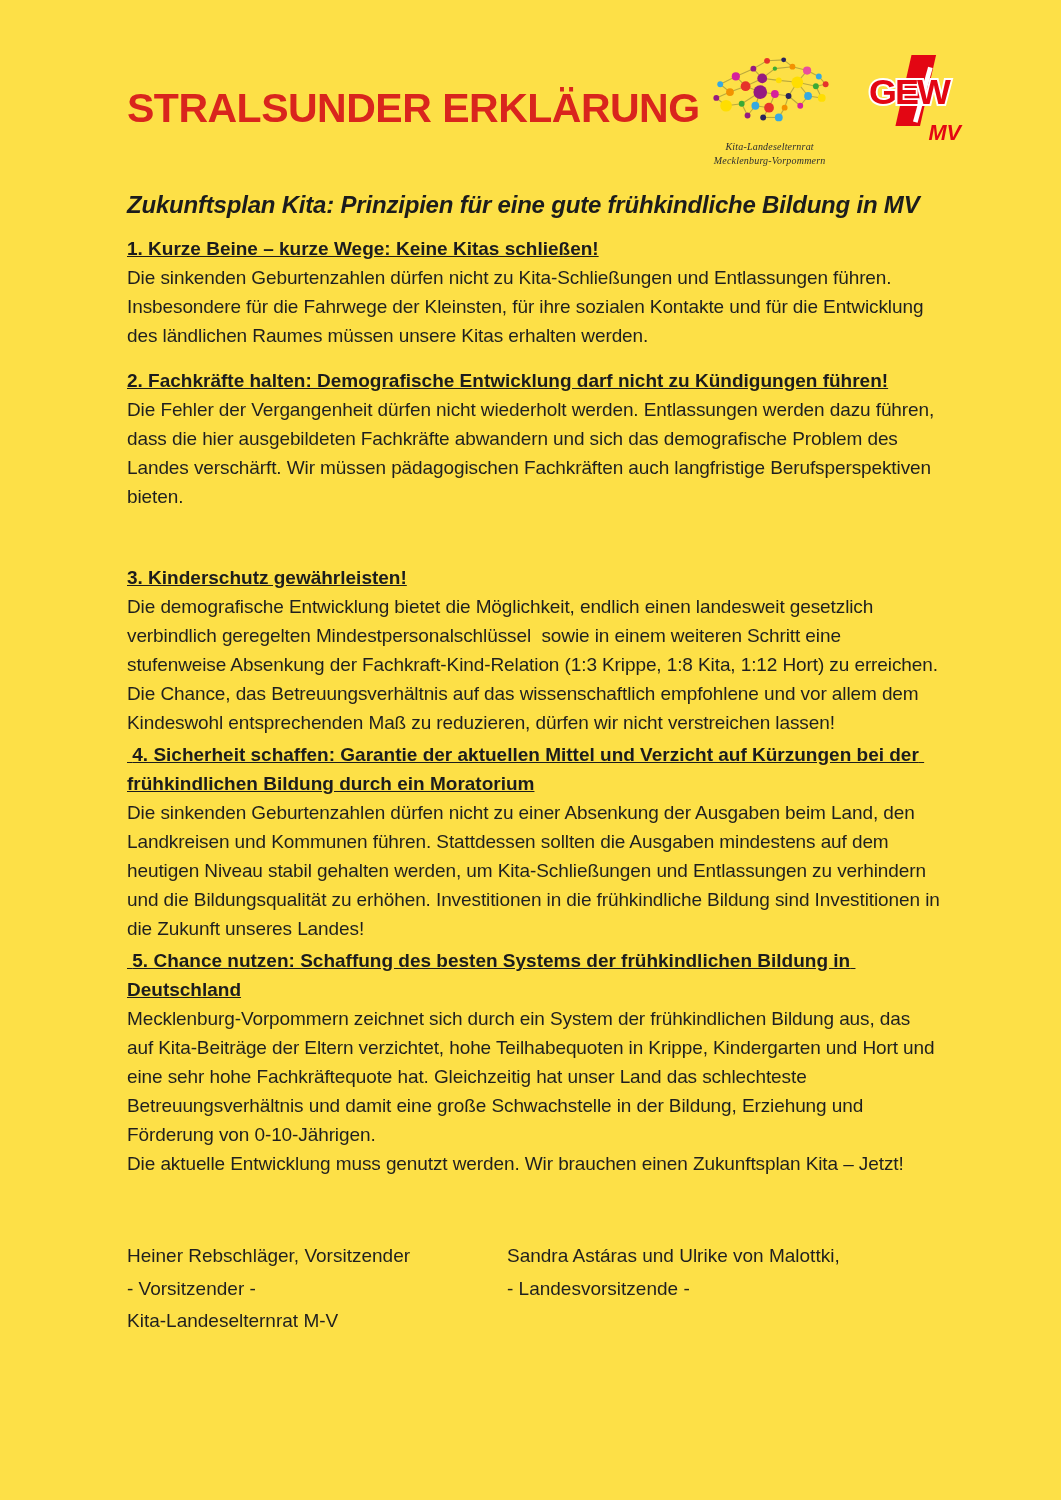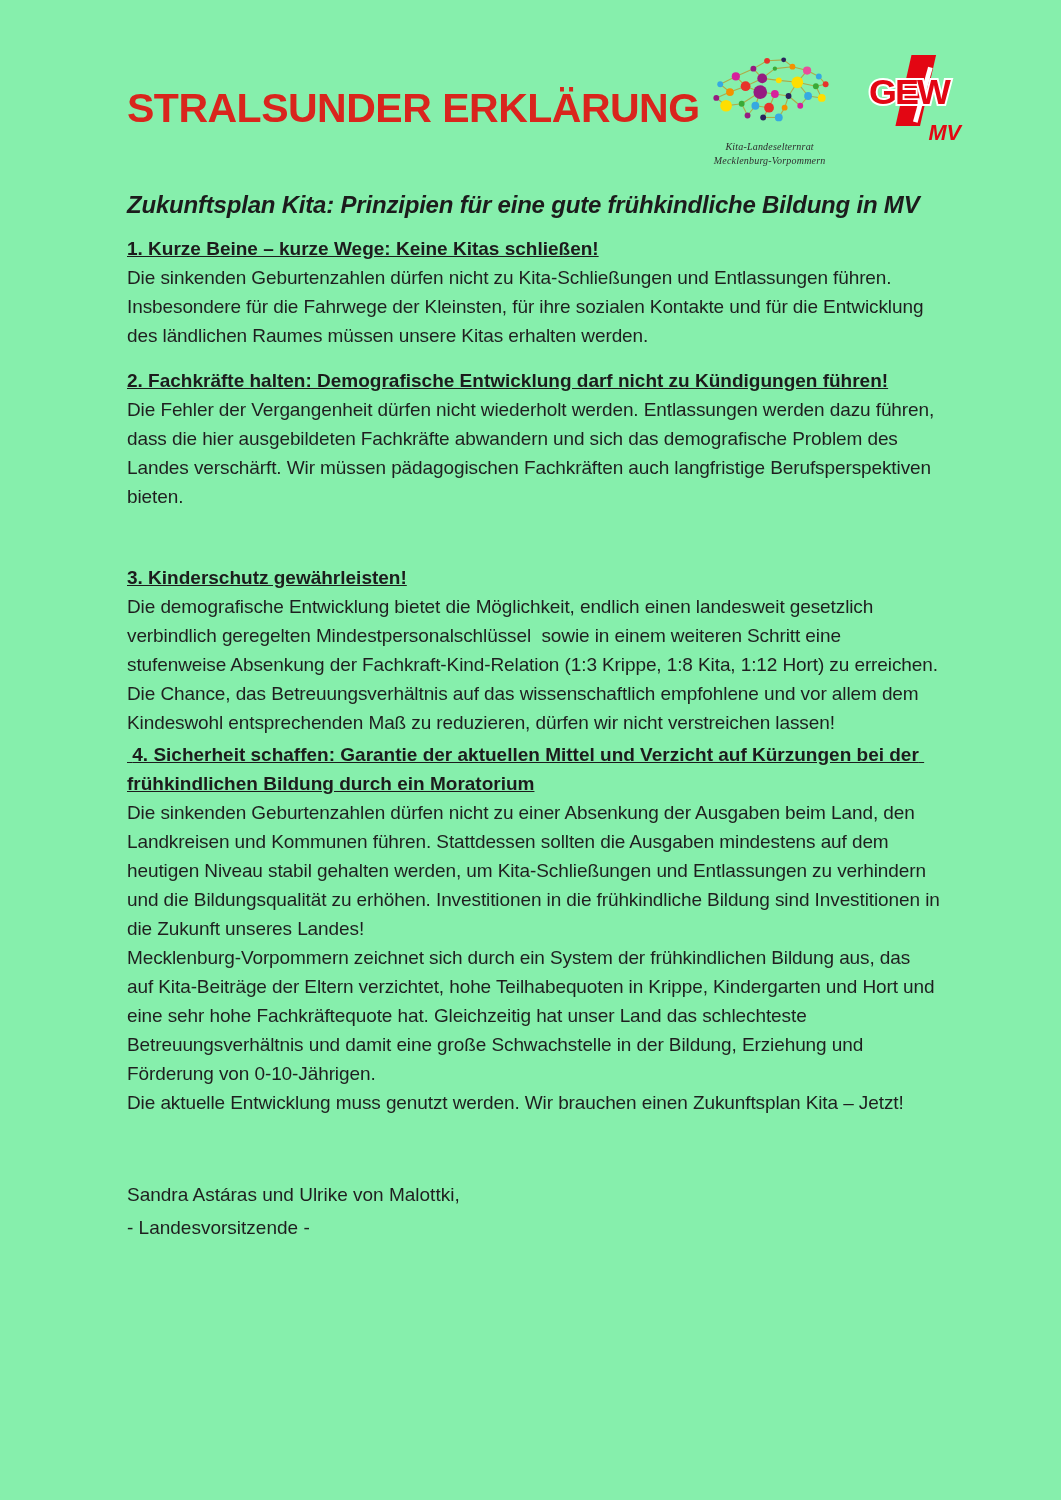--- a/index.html
+++ b/index.html
@@ -1,20 +1,20 @@
 <!DOCTYPE html>
 <html lang="de"><head>
 <meta charset="utf-8">
 <style>
   html,body{margin:0;padding:0;background:#ffffff;}
   .page{
     position:relative;
     width:1061px;height:1500px;
     box-sizing:border-box;
-    background:#86efac;
+    background:#fde047;
     padding:0 120px 0 127px;
     font-family:"Liberation Sans", sans-serif;
     color:#1f1f1f;
     overflow:hidden;
   }
   .header{display:flex;justify-content:space-between;align-items:flex-start;padding-top:52px;}
   .title{
     margin:36px 0 0 0;
     font-size:41px;line-height:1.0;
     font-weight:700;letter-spacing:-0.5px;
@@ -179,25 +179,31 @@
     <h3>3. Kinderschutz gewährleisten!</h3>
     <p>Die demografische Entwicklung bietet die Möglichkeit, endlich einen landesweit gesetzlich verbindlich geregelten Mindestpersonalschlüssel  sowie in einem weiteren Schritt eine stufenweise Absenkung der Fachkraft-Kind-Relation (1:3 Krippe, 1:8 Kita, 1:12 Hort) zu erreichen. Die Chance, das Betreuungsverhältnis auf das wissenschaftlich empfohlene und vor allem dem Kindeswohl entsprechenden Maß zu reduzieren, dürfen wir nicht verstreichen lassen!</p>
   </div>
 
   <div class="section small-gap">
     <h3> 4. Sicherheit schaffen: Garantie der aktuellen Mittel und Verzicht auf Kürzungen bei der frühkindlichen Bildung durch ein Moratorium</h3>
     <p>Die sinkenden Geburtenzahlen dürfen nicht zu einer Absenkung der Ausgaben beim Land, den Landkreisen und Kommunen führen. Stattdessen sollten die Ausgaben mindestens auf dem heutigen Niveau stabil gehalten werden, um Kita-Schließungen und Entlassungen zu verhindern und die Bildungsqualität zu erhöhen. Investitionen in die frühkindliche Bildung sind Investitionen in die Zukunft unseres Landes!</p>
   </div>
 
   <div class="section small-gap">
+    <h3> 5. Chance nutzen: Schaffung des besten Systems der frühkindlichen Bildung in Deutschland</h3>
     <p>Mecklenburg-Vorpommern zeichnet sich durch ein System der frühkindlichen Bildung aus, das auf Kita-Beiträge der Eltern verzichtet, hohe Teilhabequoten in Krippe, Kindergarten und Hort und eine sehr hohe Fachkräftequote hat. Gleichzeitig hat unser Land das schlechteste Betreuungsverhältnis und damit eine große Schwachstelle in der Bildung, Erziehung und Förderung von 0-10-Jährigen.</p>
     <p>Die aktuelle Entwicklung muss genutzt werden. Wir brauchen einen Zukunftsplan Kita – Jetzt!</p>
   </div>
 
 
   <div class="signatures">
+    <div class="sig-col left">
+      <div class="sig-line">Heiner Rebschläger, Vorsitzender</div>
+      <div class="sig-line">- Vorsitzender -</div>
+      <div class="sig-line">Kita-Landeselternrat M-V</div>
+    </div>
     <div class="sig-col right">
       <div class="sig-line">Sandra Astáras und Ulrike von Malottki,</div>
       <div class="sig-line">- Landesvorsitzende -</div>
     </div>
   </div>
 
 </div>
 
 </body></html>

